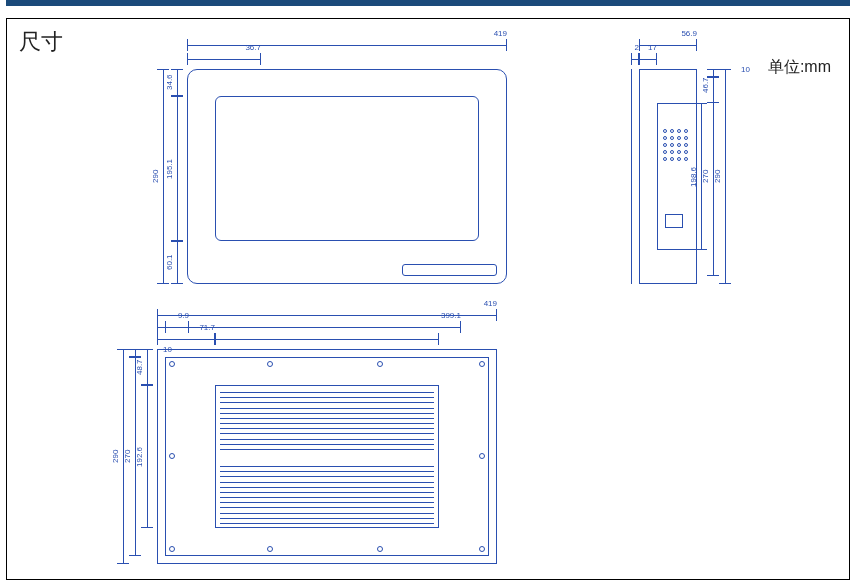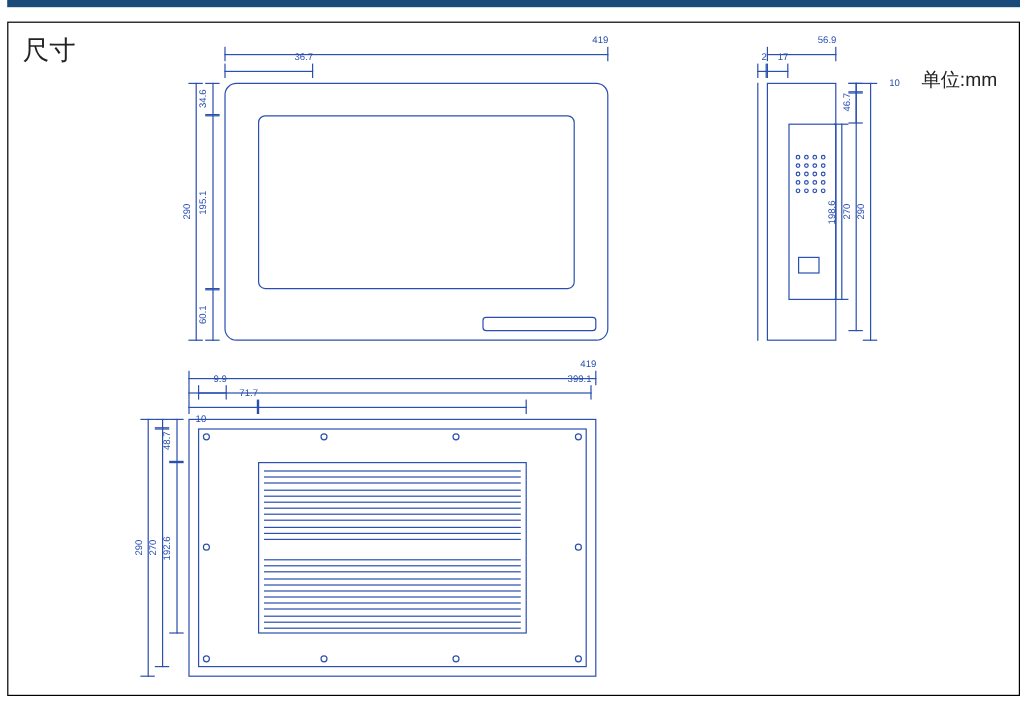--- a/index.html
+++ b/index.html
@@ -167,21 +167,21 @@
     </div>
 
     <div class="diagram" style="left:110px;top:290px;width:400px;height:260px;">
 
       <div class="dim-h" style="left:40px;top:0;width:340px;">
         <span class="tick-l"></span>
           <span class="line"></span>
           <span class="tick-r"></span>
         <span class="lbl">419</span>
       </div>
-      <div class="dim-h" style="left:48px;top:12px;width:328px;">
+      <div class="dim-h" style="left:48px;top:12px;width:296px;">
         <span class="tick-l"></span>
           <span class="line"></span>
           <span class="tick-r"></span>
         <span class="lbl">399.1</span>
       </div>
       <div class="dim-h" style="left:98px;top:24px;width:224px;">
         <span class="tick-l"></span>
           <span class="line"></span>
           <span class="tick-r"></span>
       </div>

